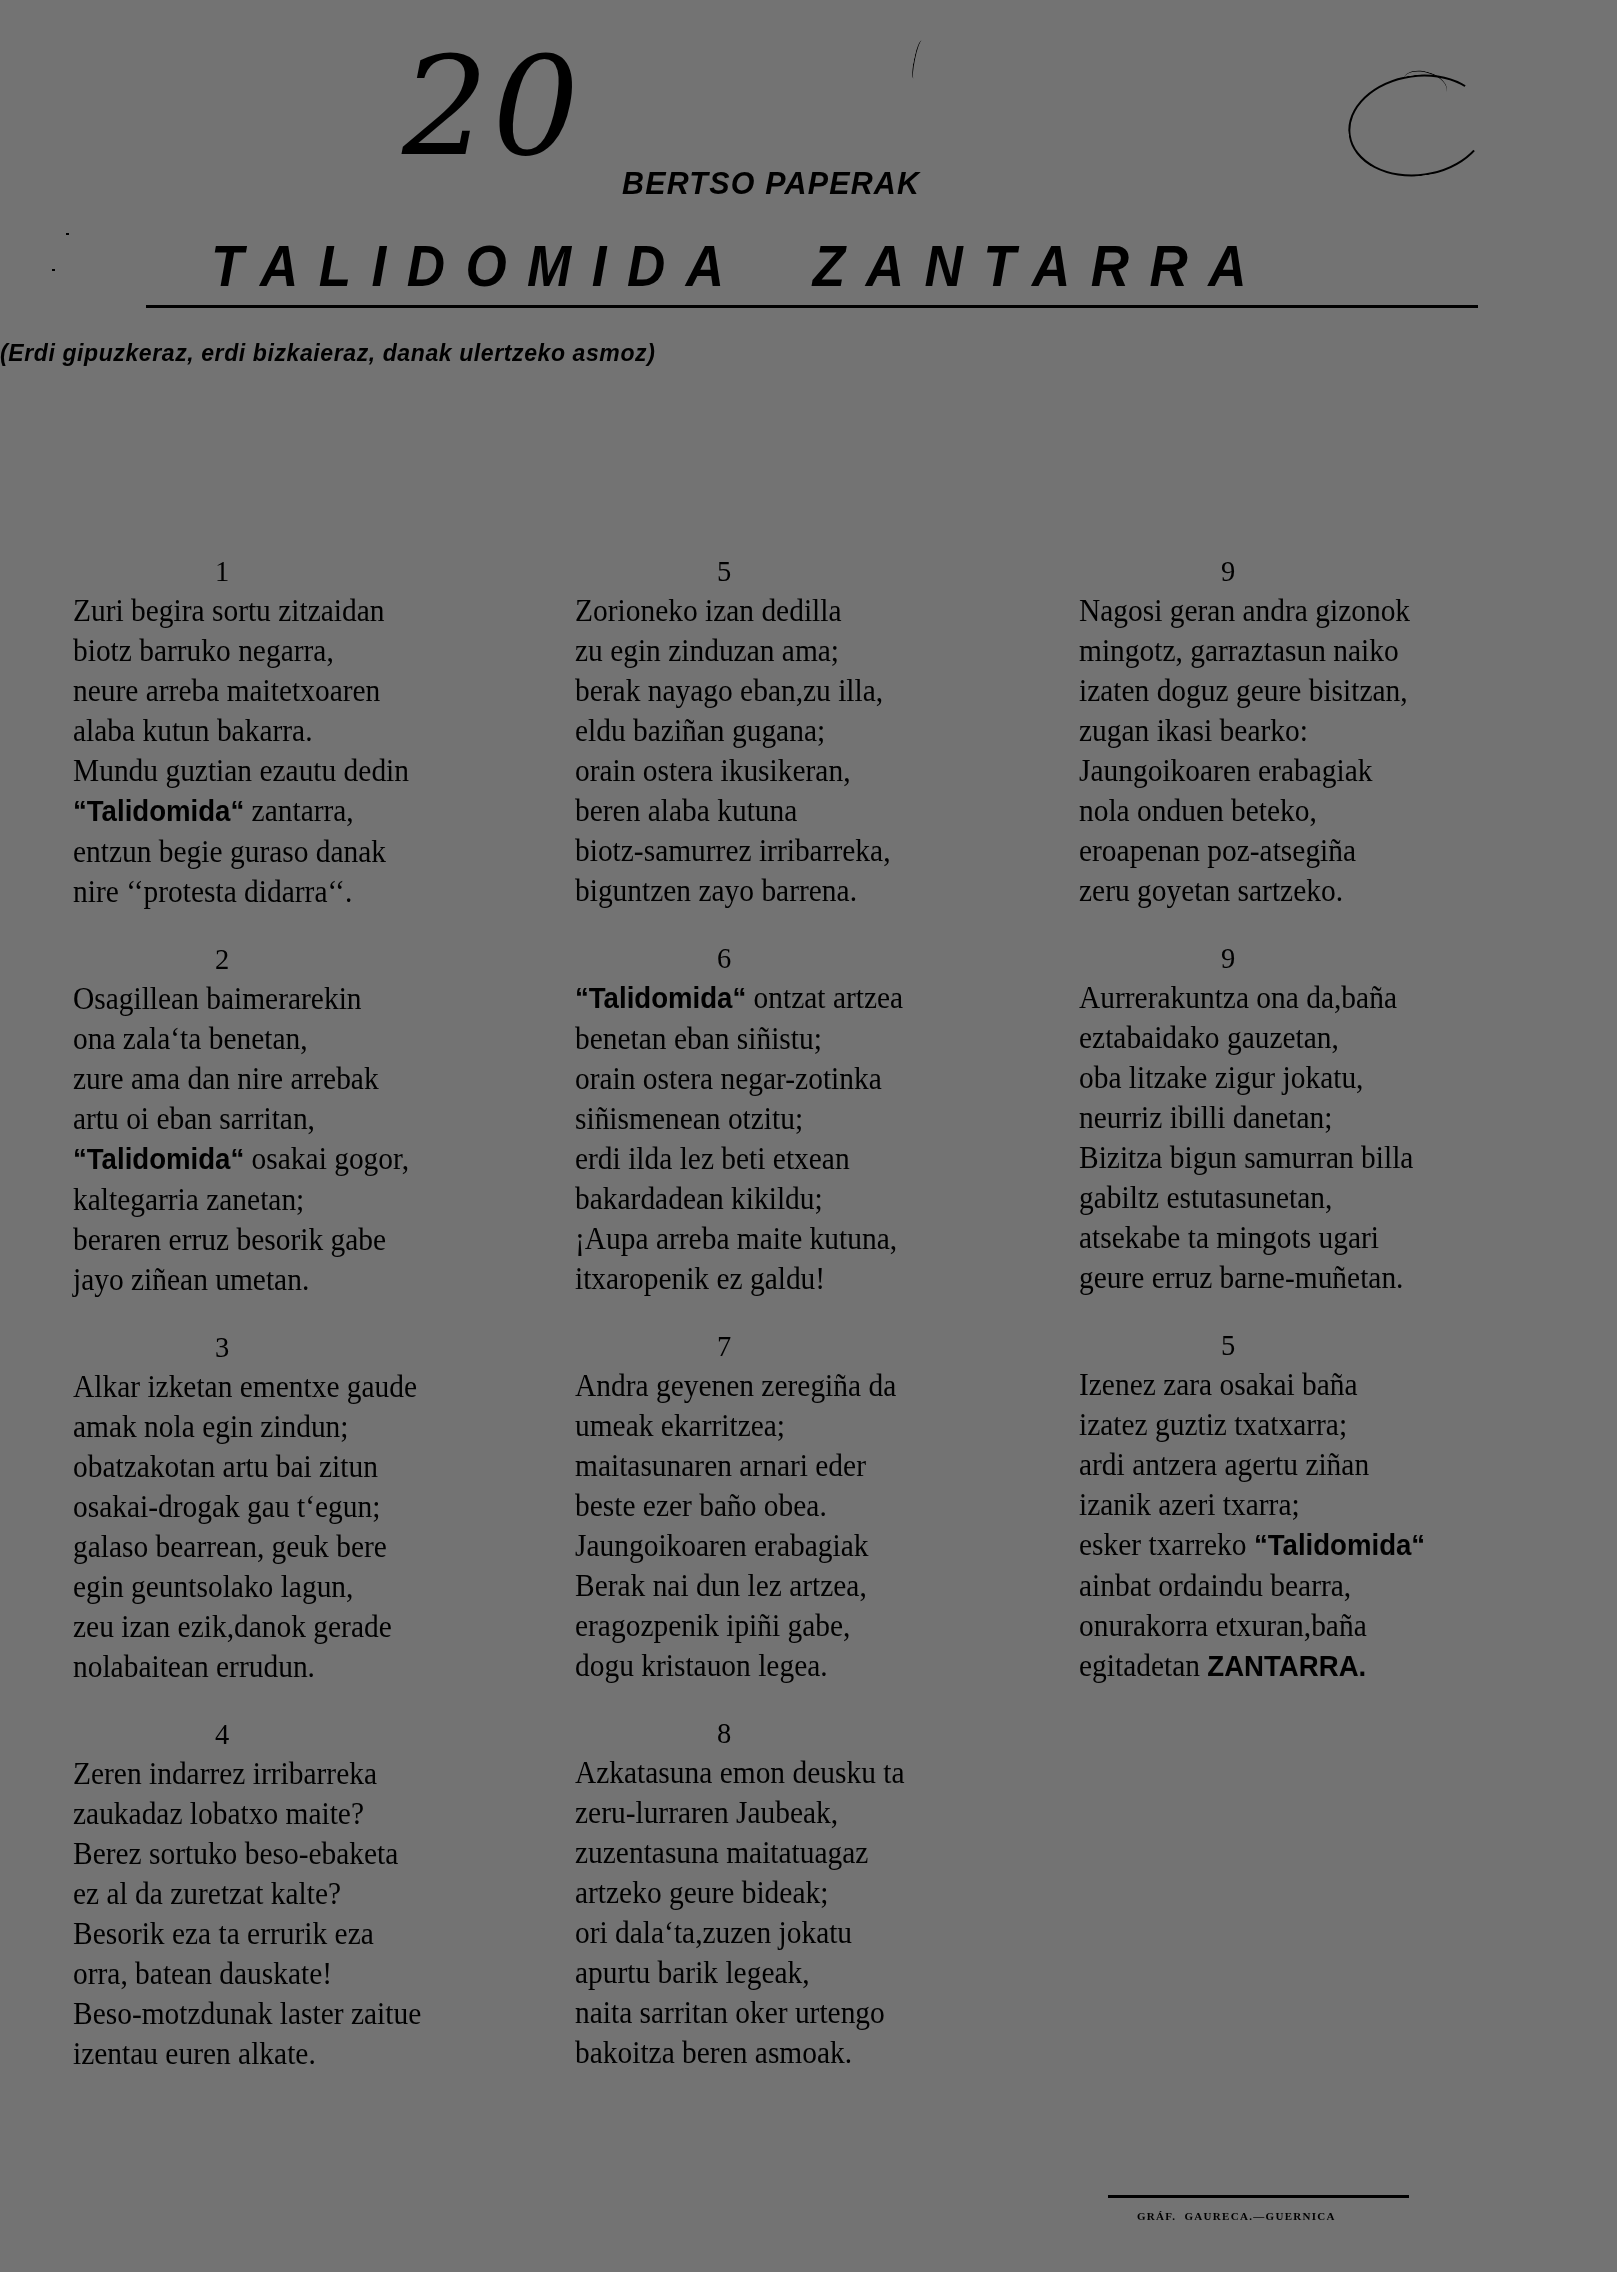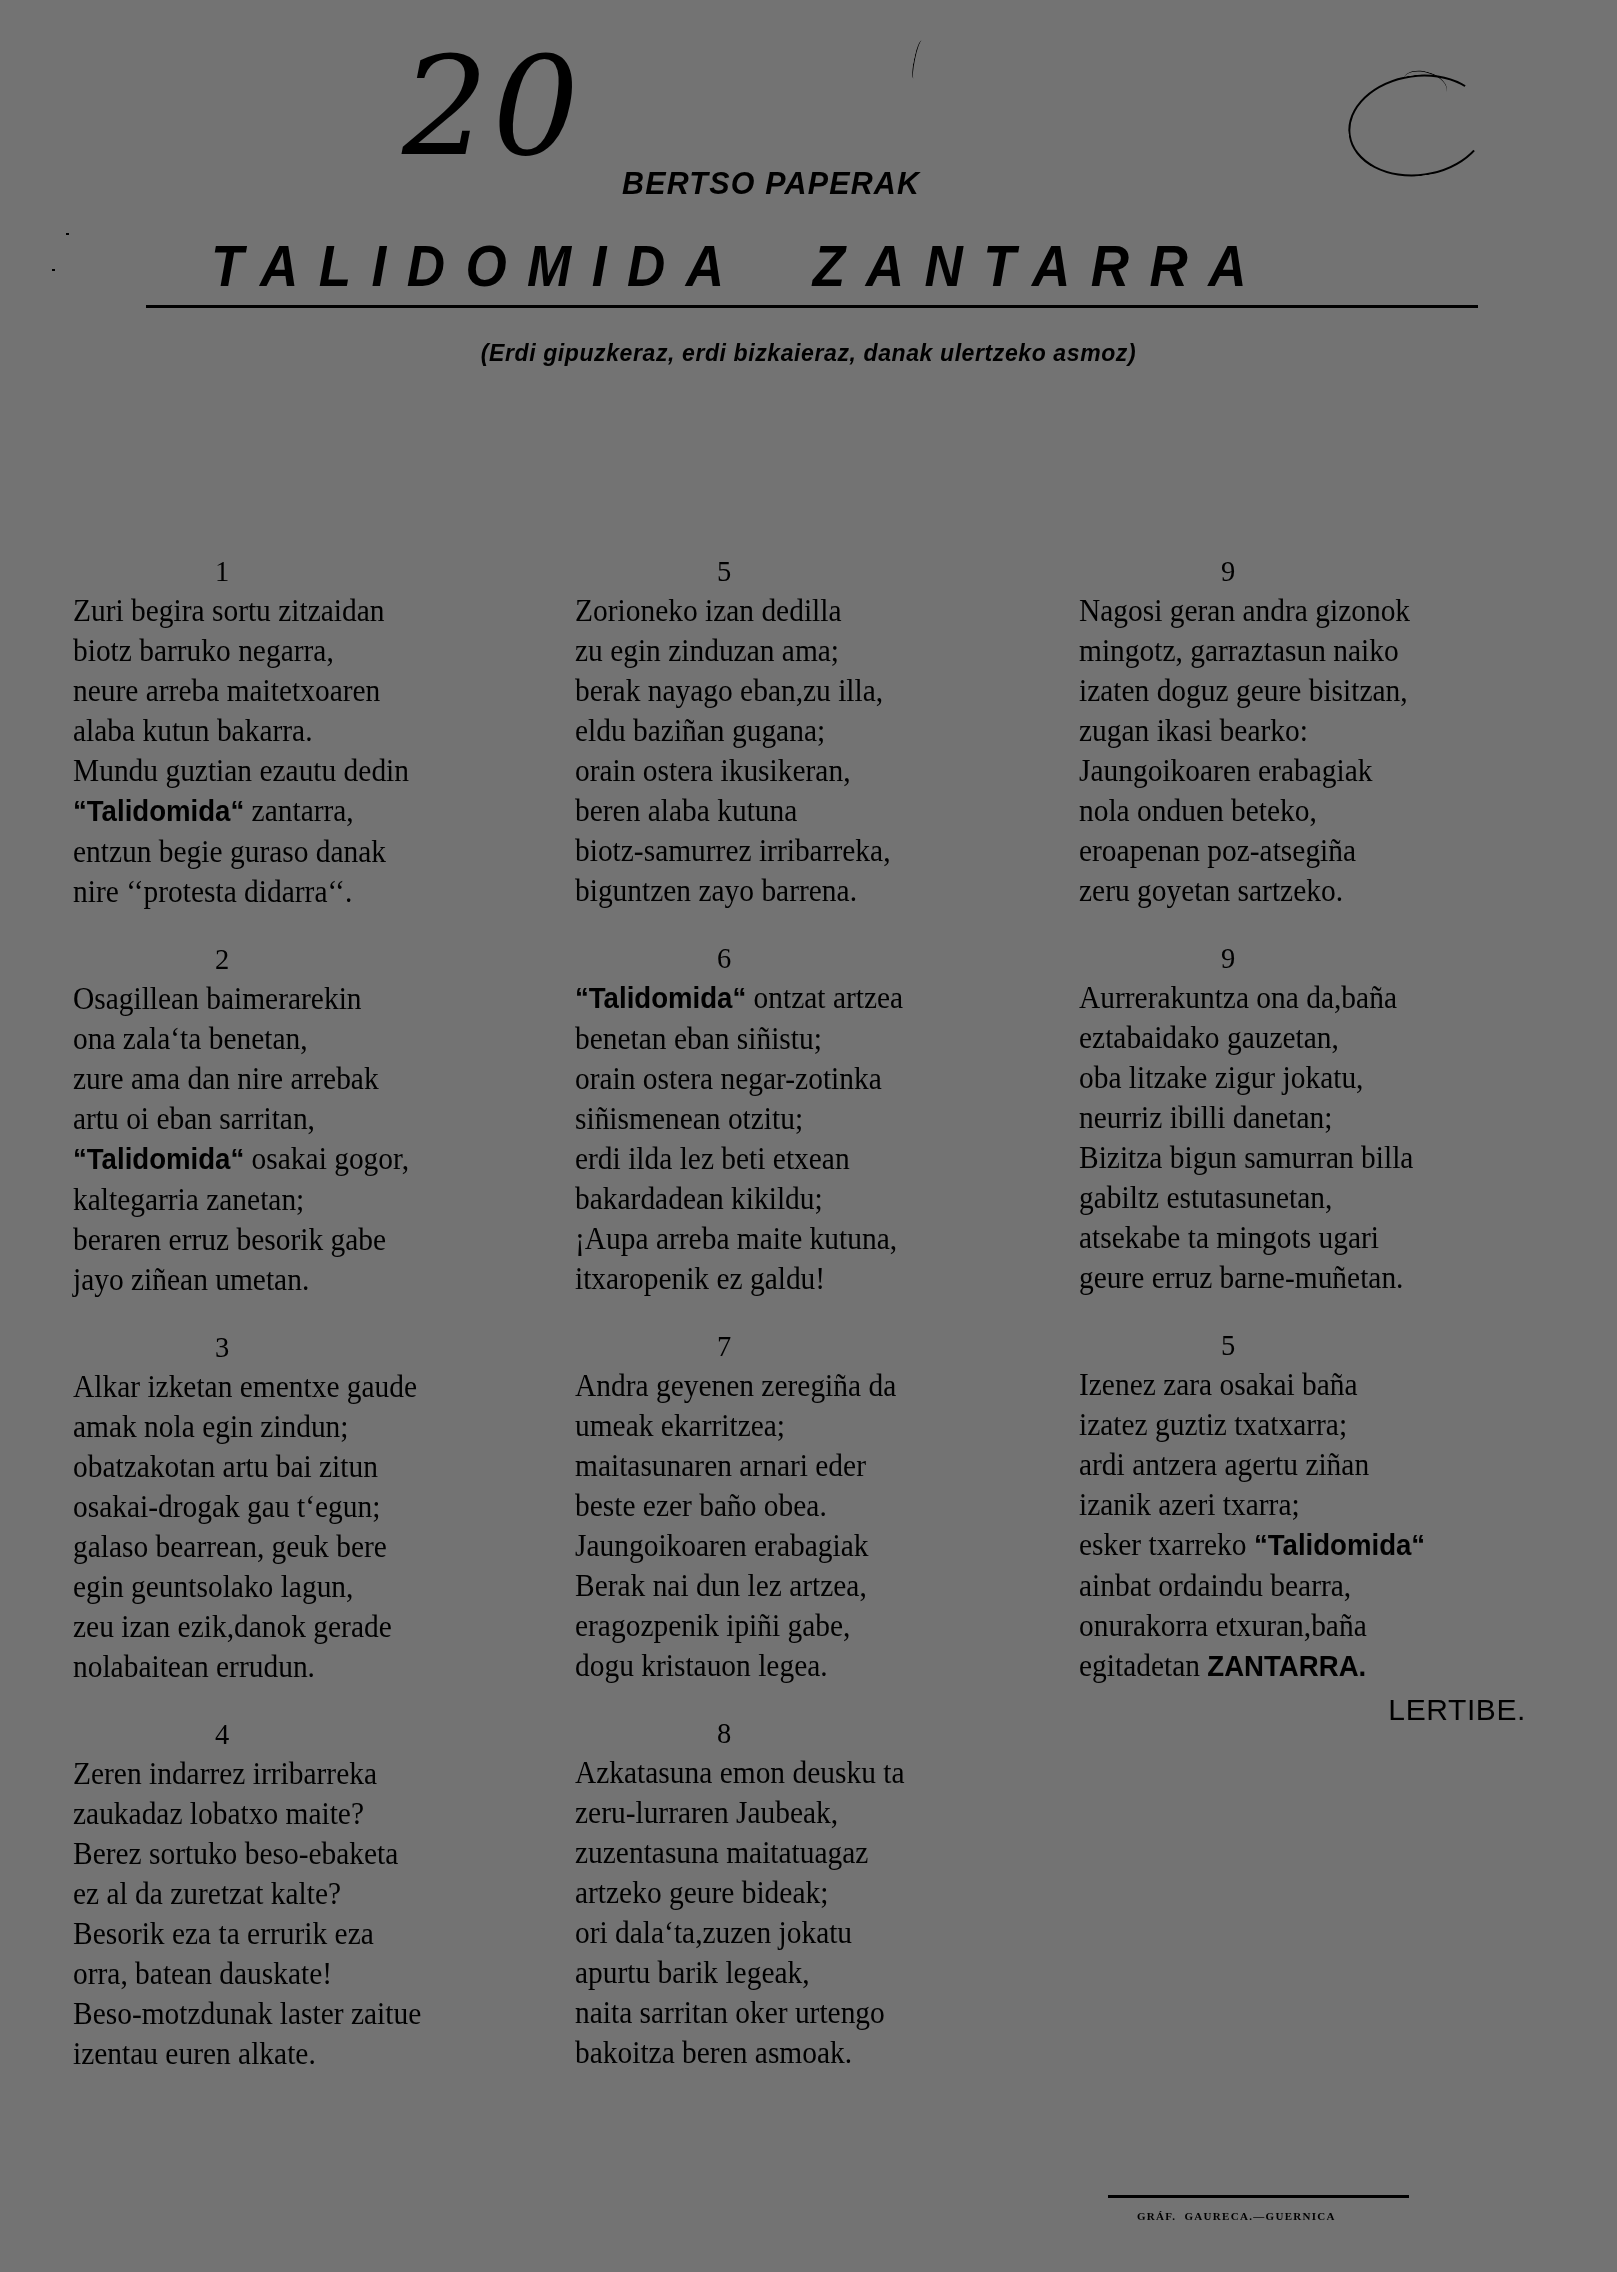--- a/index.html
+++ b/index.html
@@ -7,21 +7,21 @@
   .page { position: absolute; left: 0; top: 0; width: 1617px; height: 2273px; background: #737373; }
 
   .handwritten-number { position: absolute; left: 402px; top: 39px; font-family: "DejaVu Serif", serif; font-style: italic; font-size: 136px; line-height: 1; letter-spacing: 3.9px; }
   .stray-mark { position: absolute; left: 914px; top: 40px; width: 6.5px; height: 39px; border-left: 1.9px solid #000; border-radius: 50%; transform: rotate(12deg); }
   .circle-mark { position: absolute; left: 1348px; top: 75px; width: 136px; height: 97px; border: 2.6px solid #000; border-radius: 50%; border-right-color: transparent; transform: rotate(-8deg); }
   .circle-mark::after { content: ""; position: absolute; left: 58px; top: -3.9px; width: 45px; height: 26px; border-top: 1.9px solid #000; border-radius: 50%; transform: rotate(25deg); }
 
   .series-label { position: absolute; left: 622px; top: 165px; font-family: "Liberation Sans", sans-serif; font-weight: 700; font-style: italic; font-size: 32px; letter-spacing: 1.3px; transform: scaleX(0.95); transform-origin: left; }
   .main-title { position: absolute; left: 211px; top: 233px; font-family: "Liberation Sans", sans-serif; font-weight: 700; font-style: italic; font-size: 57px; letter-spacing: 22px; white-space: pre; transform: scaleX(0.93); transform-origin: left; }
   .title-rule { position: absolute; left: 146px; top: 305px; width: 1332px; height: 2.6px; background: #000; }
-  .subtitle { position: absolute; left: 0; width: 1617px; top: 340px; text-align: center; font-family: "Liberation Sans", sans-serif; font-weight: 700; font-style: italic; font-size: 23px; letter-spacing: 0.6px; }
+  .subtitle { position: absolute; left: 0; width: 1617px; top: 340px; text-align: left; font-family: "Liberation Sans", sans-serif; font-weight: 700; font-style: italic; font-size: 23px; letter-spacing: 0.6px; }
 
   .column { position: absolute; top: 554px; width: 492px; }
   .col-1 { left: 73px; }
   .col-2 { left: 575px; }
   .col-3 { left: 1079px; }
 
   .stanza { margin-bottom: 31px; }
   .stanza-number { width: 298px; text-align: center; font-family: "Liberation Serif", serif; font-size: 28.5px; line-height: 36px; height: 36px; }
   .verse-line { font-family: "Liberation Serif", serif; font-size: 32px; line-height: 40px; white-space: nowrap; transform: scaleX(0.92); transform-origin: left; }
   .bold-word { font-family: "Liberation Sans", sans-serif; font-weight: 700; font-size: 30px; }
@@ -167,20 +167,19 @@
       <div class="stanza">
         <div class="stanza-number">5</div>
         <div class="verse-line"><span>Izenez zara osakai baña</span></div>
         <div class="verse-line"><span>izatez guztiz txatxarra;</span></div>
         <div class="verse-line"><span>ardi antzera agertu ziñan</span></div>
         <div class="verse-line"><span>izanik azeri txarra;</span></div>
         <div class="verse-line"><span>esker txarreko </span><span class="bold-word">“Talidomida“</span></div>
         <div class="verse-line"><span>ainbat ordaindu bearra,</span></div>
         <div class="verse-line"><span>onurakorra etxuran,baña</span></div>
         <div class="verse-line"><span>egitadetan </span><span class="bold-word">ZANTARRA.</span></div>
-        <div class="signature">LERTIBE.</div>
       </div>
     </div>
 
   <div class="footer-rule"></div>
   <div class="printer-imprint">GRÁF.  GAURECA.—GUERNICA</div>
 </div>
 
 
 </body></html>

